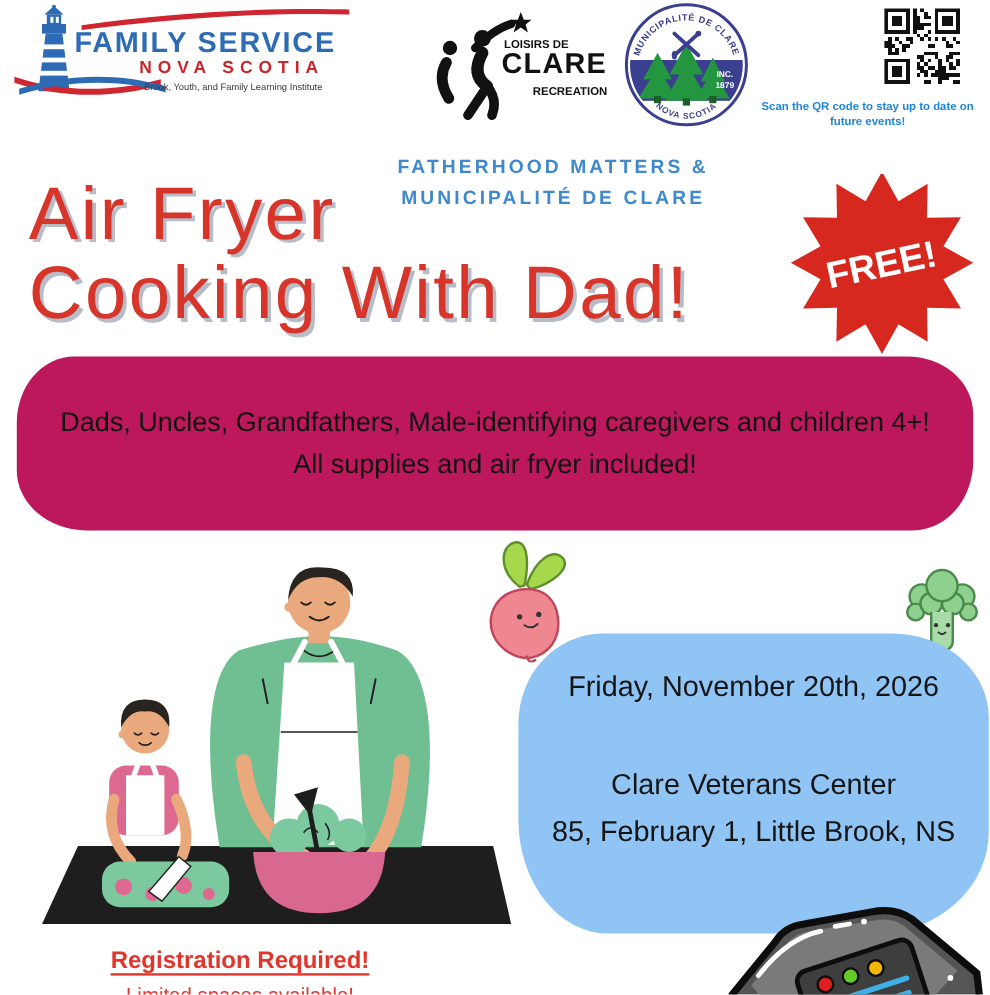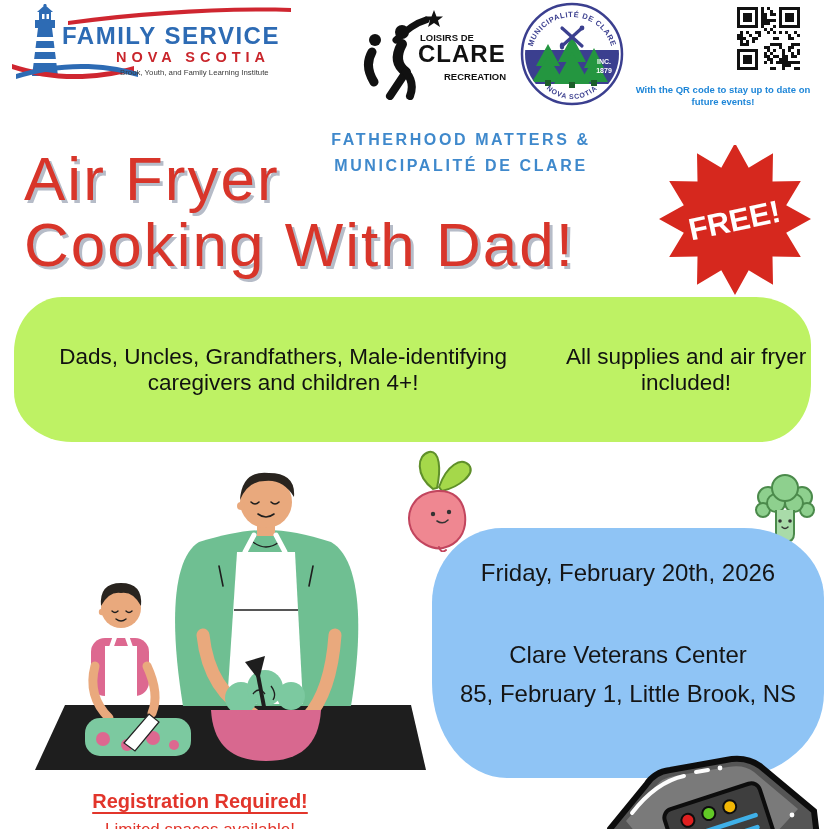--- a/index.html
+++ b/index.html
@@ -25,23 +25,23 @@
               color:#1e86d8;line-height:1.3;}
 
   .subheader{left:300px;top:127px;width:322px;text-align:center;color:#3f89cc;
              font-size:16px;font-weight:bold;letter-spacing:2.6px;line-height:1.6;}
 
   .title{left:24px;top:146px;font-size:62px;font-weight:normal;letter-spacing:2px;line-height:1.06;
          color:#d8352a;text-shadow:3px 3px 0 #b6bcc8;white-space:nowrap;}
 
   .badge{left:657px;top:145px;width:156px;height:152px;}
 
-  .desc-box{left:14px;top:297px;width:797px;height:145px;background:#bef264;
+  .desc-box{left:14px;top:297px;width:797px;height:145px;background:#be185d;
             border-radius:48px 55px 50px 58px / 55px 48px 58px 50px;
-            display:flex;flex-direction:row;align-items:center;justify-content:center;
+            display:flex;flex-direction:column;align-items:center;justify-content:center;
             gap:9px;text-align:center;font-size:22.5px;color:#111;}
 
   .cook-illo{left:13px;top:450px;width:415px;height:325px;}
   .radish{left:395px;top:447px;width:85px;height:105px;}
   .broccoli{left:752px;top:472px;width:66px;height:80px;}
 
   .event-blob{left:432px;top:528px;width:392px;height:250px;background:#8fc4f5;
               border-radius:70px 80px 95px 75px / 75px 70px 85px 95px;
               text-align:center;font-size:24px;color:#151515;padding-top:26px;box-sizing:border-box;line-height:1.6;}
   .event-blob .venue{margin-top:44px;}
@@ -250,21 +250,21 @@
           <rect x="48" y="57" width="3" height="3"></rect>
           <rect x="51" y="57" width="3" height="3"></rect>
           <rect x="33" y="60" width="3" height="3"></rect>
           <rect x="36" y="60" width="3" height="3"></rect>
           <rect x="45" y="60" width="3" height="3"></rect>
           <rect x="57" y="60" width="3" height="3"></rect>
           <rect x="60" y="60" width="3" height="3"></rect>
         </g>
     </svg>
   </div>
-  <div class="abs qr-caption">With the QR code to stay up to date on future events!</div>
+  <div class="abs qr-caption">Scan the QR code to stay up to date on future events!</div>
 
   <div class="abs subheader">
     <div>FATHERHOOD MATTERS &amp;</div>
     <div>MUNICIPALITÉ DE CLARE</div>
   </div>
 
   <div class="abs title">
     <div>Air Fryer</div>
     <div>Cooking With Dad!</div>
   </div>
@@ -361,21 +361,21 @@
         <circle cx="33" cy="16" r="13"></circle>
       </g>
       <path d="M24,38 L24,62 Q24,70 33,70 Q42,70 42,62 L42,38" fill="#a9dba9" stroke="#4b8a4b" stroke-width="2"></path>
       <circle cx="28" cy="49" r="1.8" fill="#333"></circle>
       <circle cx="38" cy="49" r="1.8" fill="#333"></circle>
       <path d="M30,55 q3,3 6,0" stroke="#333" stroke-width="1.5" fill="none" stroke-linecap="round"></path>
     </svg>
   </div>
 
   <div class="abs event-blob">
-    <div>Friday, February 20th, 2026</div>
+    <div>Friday, November 20th, 2026</div>
     <div class="venue">Clare Veterans Center</div>
     <div>85, February 1, Little Brook, NS</div>
   </div>
 
   <div class="abs registration">Registration Required!</div>
   <div class="abs availability">Limited spaces available!</div>
 
   <div class="abs airfryer">
     <svg width="230" height="74" viewBox="0 0 230 74">
       <path d="M14,74 L50,30 Q58,17 74,15 L130,5 Q150,1 164,11 L218,56 L222,90 L10,90 Z" fill="#555555" stroke="#0d0d0d" stroke-width="6"></path>

